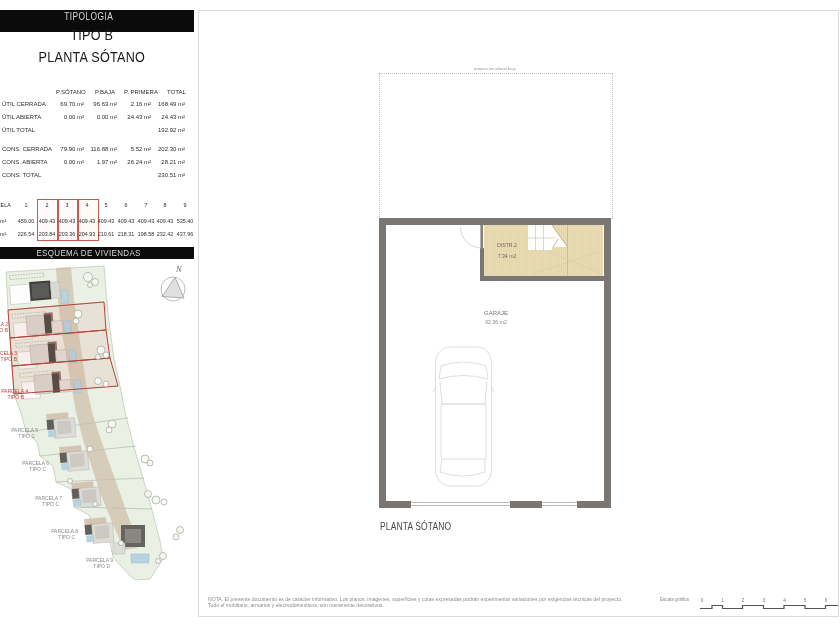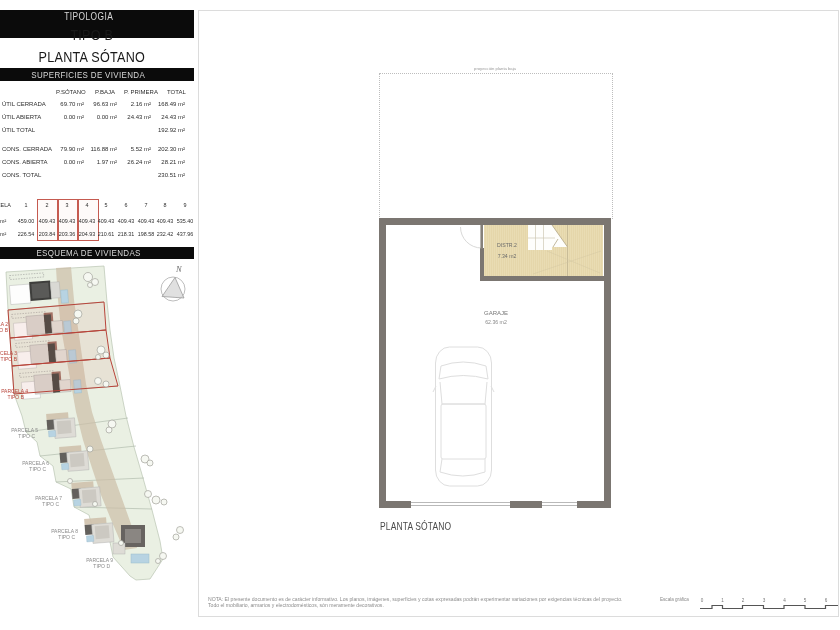--- a/index.html
+++ b/index.html
@@ -9,27 +9,26 @@
   .bar span{display:inline-block;transform:translateX(-8.5px) scaleX(0.84);transform-origin:center;}
   .tt{position:absolute;color:#1a1a1a;}
 </style>
 </head>
 <body>
 
 <div class="abs" style="left:198px;top:10px;width:639px;height:605px;border:1px solid #dcdcdc;"></div>
 
 <div class="abs" style="left:0;top:0;width:195px;height:630px;background:#fff;">
 
-  <div class="bar" style="top:10px;height:28px;font-size:10px;line-height:13.5px;letter-spacing:0.5px;"><span>TIPOLOGIA</span></div>
+  <div class="bar" style="top:10px;height:22px;font-size:10px;line-height:13.5px;letter-spacing:0.5px;"><span>TIPOLOGIA</span></div>
 
   <div class="tt" style="top:26px;left:0;width:184px;text-align:center;font-size:15px;letter-spacing:0.3px;transform:scaleX(0.84);transform-origin:91px 0;">TIPO B</div>
 
   <div class="tt" style="top:47.5px;left:0;width:184px;text-align:center;font-size:15px;letter-spacing:0.3px;transform:scaleX(0.84);transform-origin:91px 0;">PLANTA SÓTANO</div>
 
-  <div class="bar" style="top:68px;height:12.5px;font-size:9.5px;line-height:13px;letter-spacing:0.4px;"><span>SUPERFICIES DE VIVIENDA</span></div>
 
   <div class="abs" style="top:0;left:0;width:195px;height:260px;font-size:6px;color:#2e2e2e;">
 
     <div class="abs" style="top:89px;left:0;width:195px;">
       <span class="abs" style="left:56px;">P.SÓTANO</span>
       <span class="abs" style="left:95px;">P.BAJA</span>
       <span class="abs" style="left:124px;">P. PRIMERA</span>
       <span class="abs" style="left:167px;">TOTAL</span>
     </div>
 

